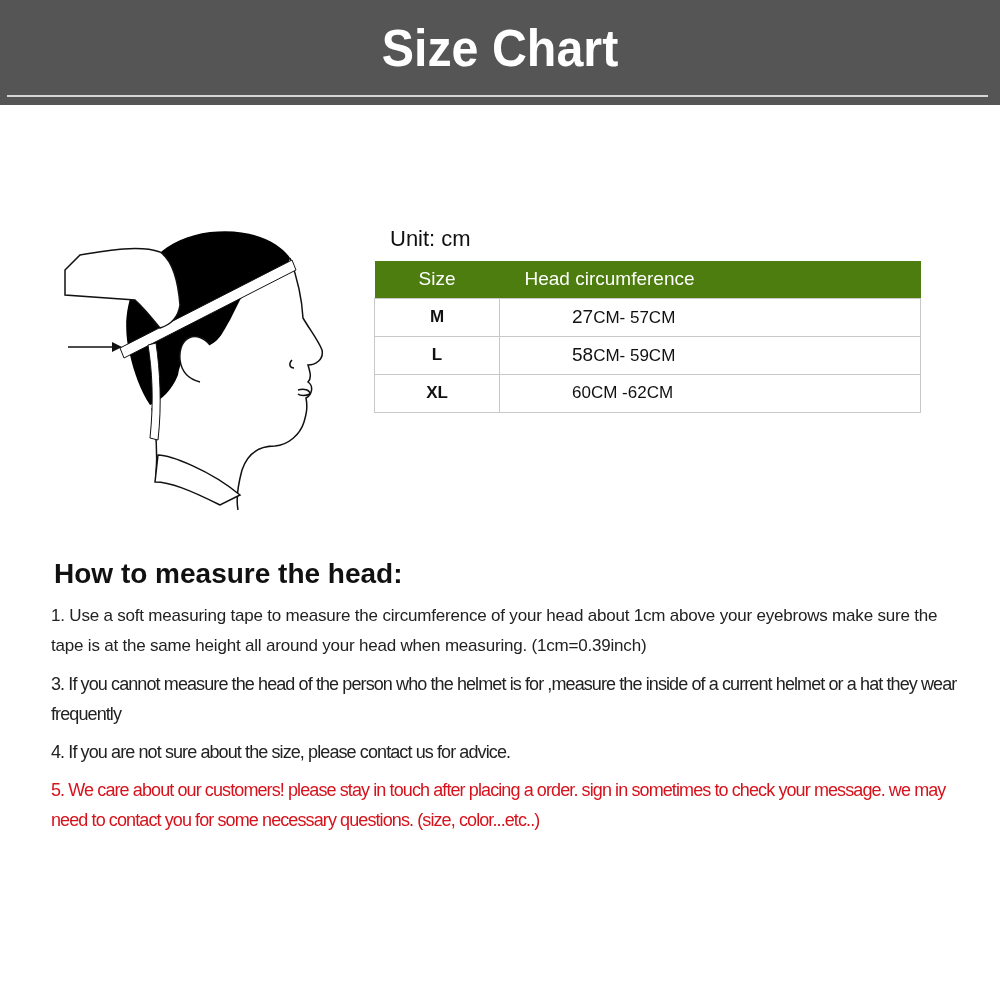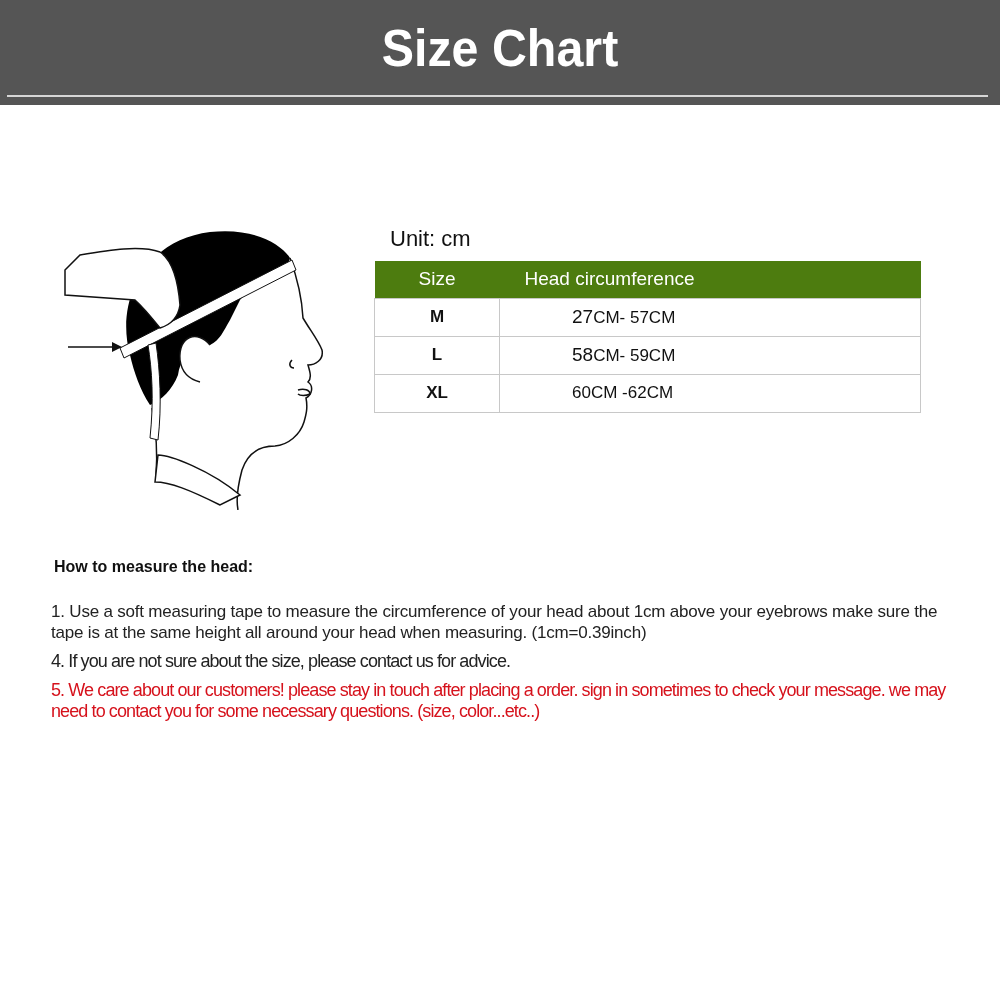--- a/index.html
+++ b/index.html
@@ -44,26 +44,26 @@
     .size-table td.cell-range .num { font-size: 19px; }
     .size-table td.prompt-label {
       background: #000; color: #fff; text-align: center; font-size: 17px; line-height: 20px;
       height: 47px; border: 1px solid #000;
     }
     .size-table td.prompt-text {
       padding-left: 17px; font-size: 19px; height: 47px;
     }
 
     .howto-title {
-      position: absolute; left: 54px; top: 558px; font-size: 16px; font-weight: bold; color: #111;
+      position: absolute; left: 54px; top: 558px; font-size: 28px; font-weight: bold; color: #111;
     }
 
     .steps { position: absolute; left: 51px; top: 601px; width: 920px; }
     .step {
-      font-size: 17px; line-height: 21px; color: #222; margin-bottom: 8px;
+      font-size: 17px; line-height: 30px; color: #222; margin-bottom: 8px;
       letter-spacing: -0.2px;
     }
     .step.condensed { font-size: 18px; letter-spacing: -0.9px; transform-origin: left; }
     .step.warn { color: #d6121c; }
   </style>
 </head>
 <body>
 
 <div class="header">
   <div class="header-title">Size Chart</div>
@@ -122,15 +122,16 @@
       <td class="cell-size">XL</td>
       <td class="cell-range"><span>60</span><span>CM -62CM</span></td>
     </tr>
   </tbody>
 </table>
 
 <div class="howto-title">How to measure the head:</div>
 
 <div class="steps">
   <p class="step">1. Use a soft measuring tape to measure the circumference of your head about 1cm above your eyebrows make sure the tape is at the same height all around your head when measuring. (1cm=0.39inch)</p>
+  <p class="step condensed">3. If you cannot measure the head of the person who the helmet is for ,measure the inside of a current helmet or a hat they wear frequently</p>
   <p class="step condensed">4. If you are not sure about the size, please contact us for advice.</p>
   <p class="step condensed warn">5. We care about our customers! please stay in touch after placing a order. sign in sometimes to check your message. we may need to contact you for some necessary questions. (size, color...etc..)</p>
 </div>
 
 </body></html>

